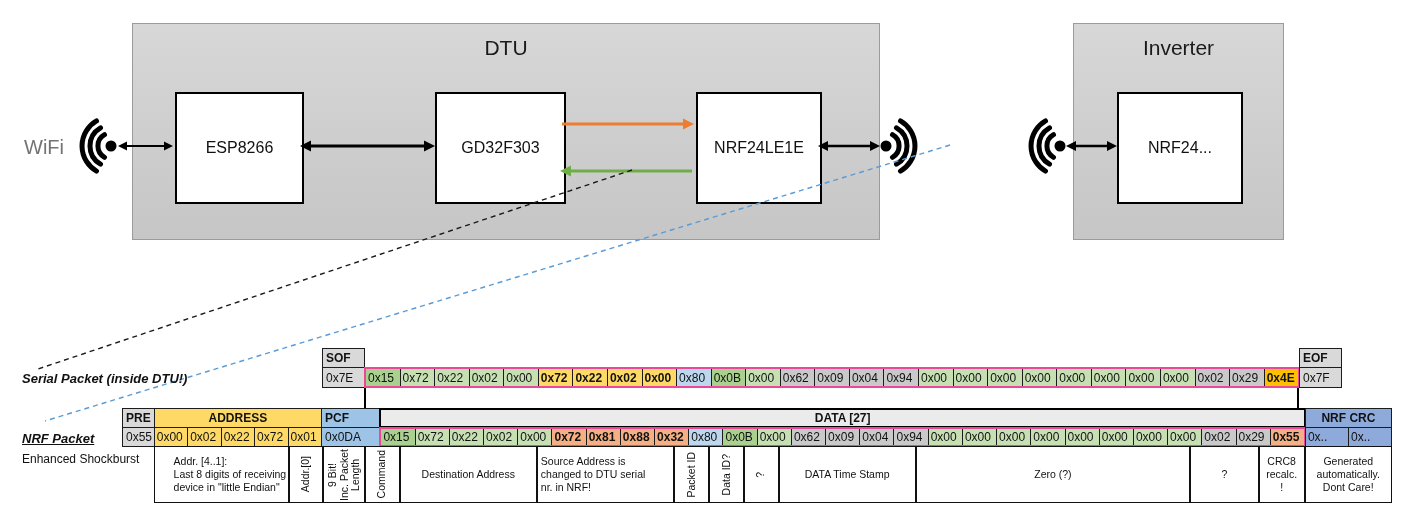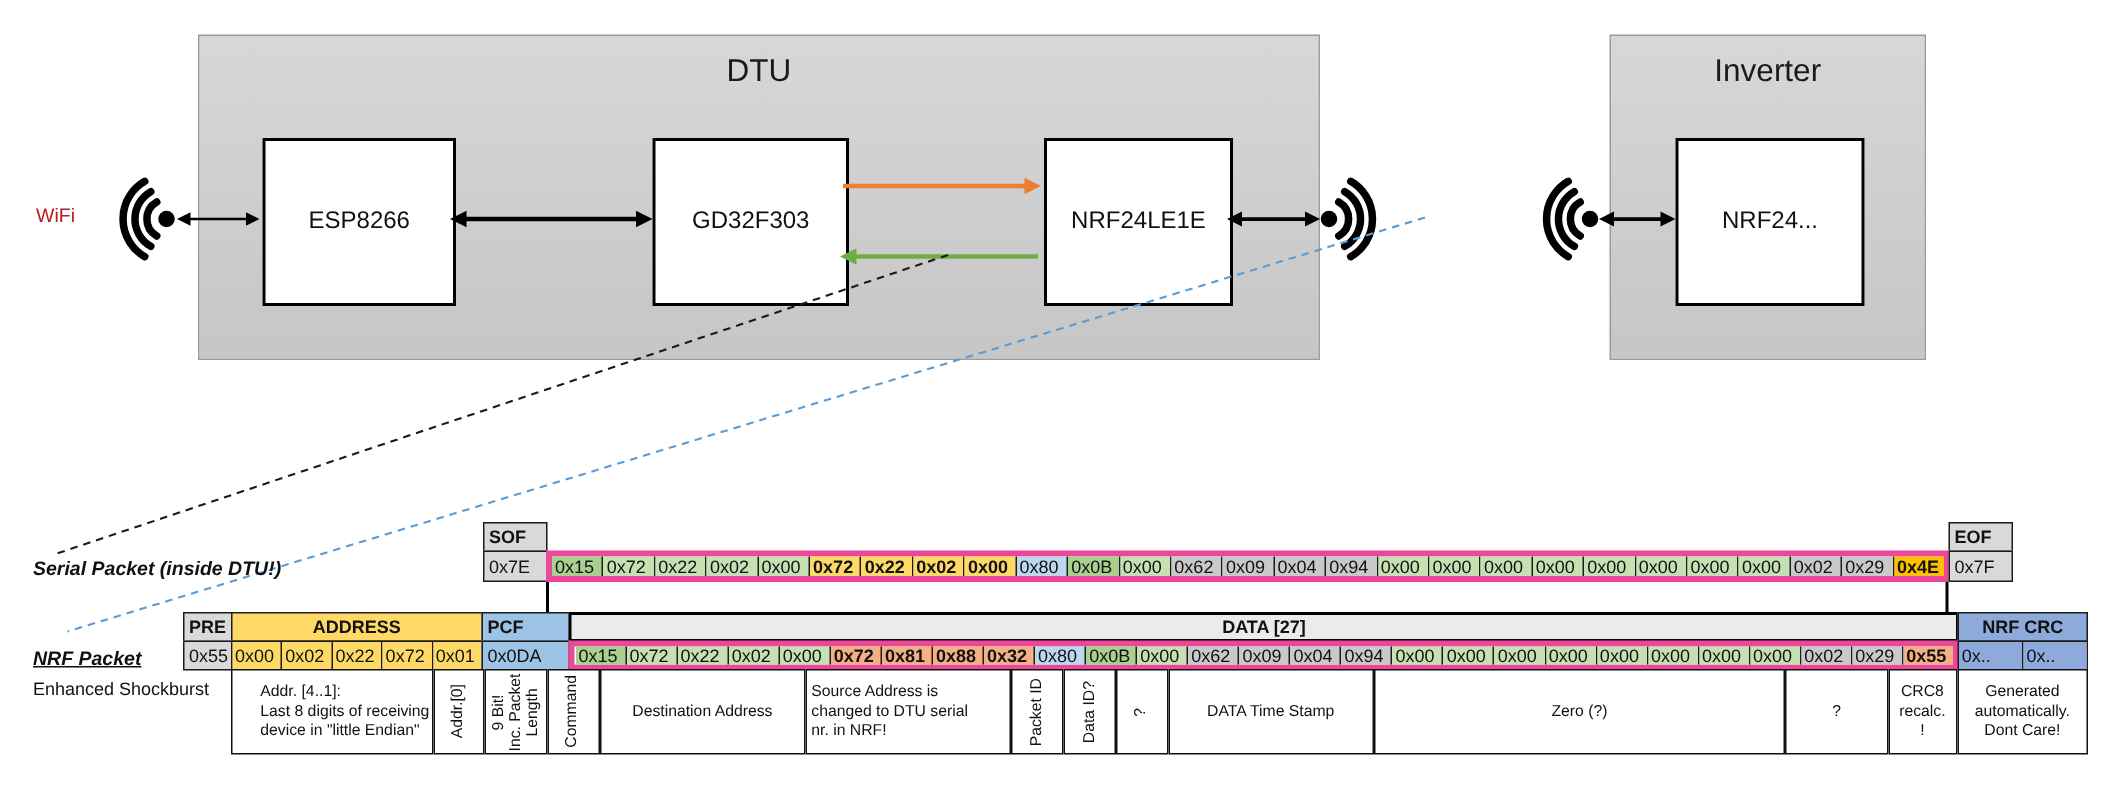--- a/index.html
+++ b/index.html
@@ -3,40 +3,40 @@
 <meta charset="utf-8">
 <style>
   html,body{margin:0;padding:0;background:#fff;}
   body{font-family:"Liberation Sans", sans-serif;}
   #canvas{position:relative;width:1406px;height:523px;background:#fff;overflow:hidden;}
 
   
   .grpbox{position:absolute;background:linear-gradient(180deg,#d7d7d7,#c6c6c6);border:1px solid #9b9b9b;}
   .grp-title{text-align:center;margin-top:12px;font-size:21px;color:#1a1a1a;}
   .chip{position:absolute;background:#fff;border:2px solid #000;display:flex;align-items:center;justify-content:center;font-size:16px;color:#111;}
-  #wifi-label{position:absolute;left:24px;top:136px;font-size:13px;color:#b91c1c;}
+  #wifi-label{position:absolute;left:24px;top:136px;font-size:20px;color:#737373;}
   #overlay{position:absolute;left:0;top:0;pointer-events:none;}
 
   
   .pkt-label{position:absolute;font-weight:bold;font-style:italic;font-size:13px;color:#111;}
   .pkt-sublabel{position:absolute;font-size:12px;color:#111;}
   .ptable{position:absolute;}
   .row{display:flex;}
   .row + .row{margin-top:-1px;}
   .cell{box-sizing:border-box;font-size:12px;color:#111;display:flex;align-items:center;overflow:hidden;}
   .std{border:1px solid #1c1c1c;padding-left:3px;}
   .std + .std, .std + .grp, .grp + .std, .grp + .grp{margin-left:-1px;}
   .hdr{font-weight:bold;}
   .center{justify-content:center;padding-left:0;}
   .h20{height:20px;} .h21{height:21px;}
   .w43{width:43px;} .w42{width:60px;} .w33{width:33px;} .w170{width:170px;} .w936{width:936px;} .w88{width:88px;}
   .spacer{flex:1;}
   .grp{box-sizing:border-box;display:flex;}
   .grp-thin{border:1px solid #1c1c1c;}
-  .grp-thick{border:4px solid #ec4899;justify-content:flex-end;}
+  .grp-thick{border:2px solid #ec4899;}
   .grp .cell{flex:1;border-right:1px solid #1c1c1c;padding-left:2px;height:100%;}
   .grp .cell:last-child{border-right:none;}
   .bold{font-weight:bold;}
 
   .c-gd{background:#A9D08E;} .c-g{background:#C6E0B4;} .c-y{background:#FFD966;}
   .c-bl{background:#BDD7EE;} .c-gr{background:#C9C9C9;} .c-am{background:#FFC000;}
   .c-sa{background:#F4B084;} .c-crc{background:#8EAADB;} .c-pcf{background:#9DC3E6;}
   .gray-h{background:#D9D9D9;} .data-h{background:#EBEBEB;}
 
   

